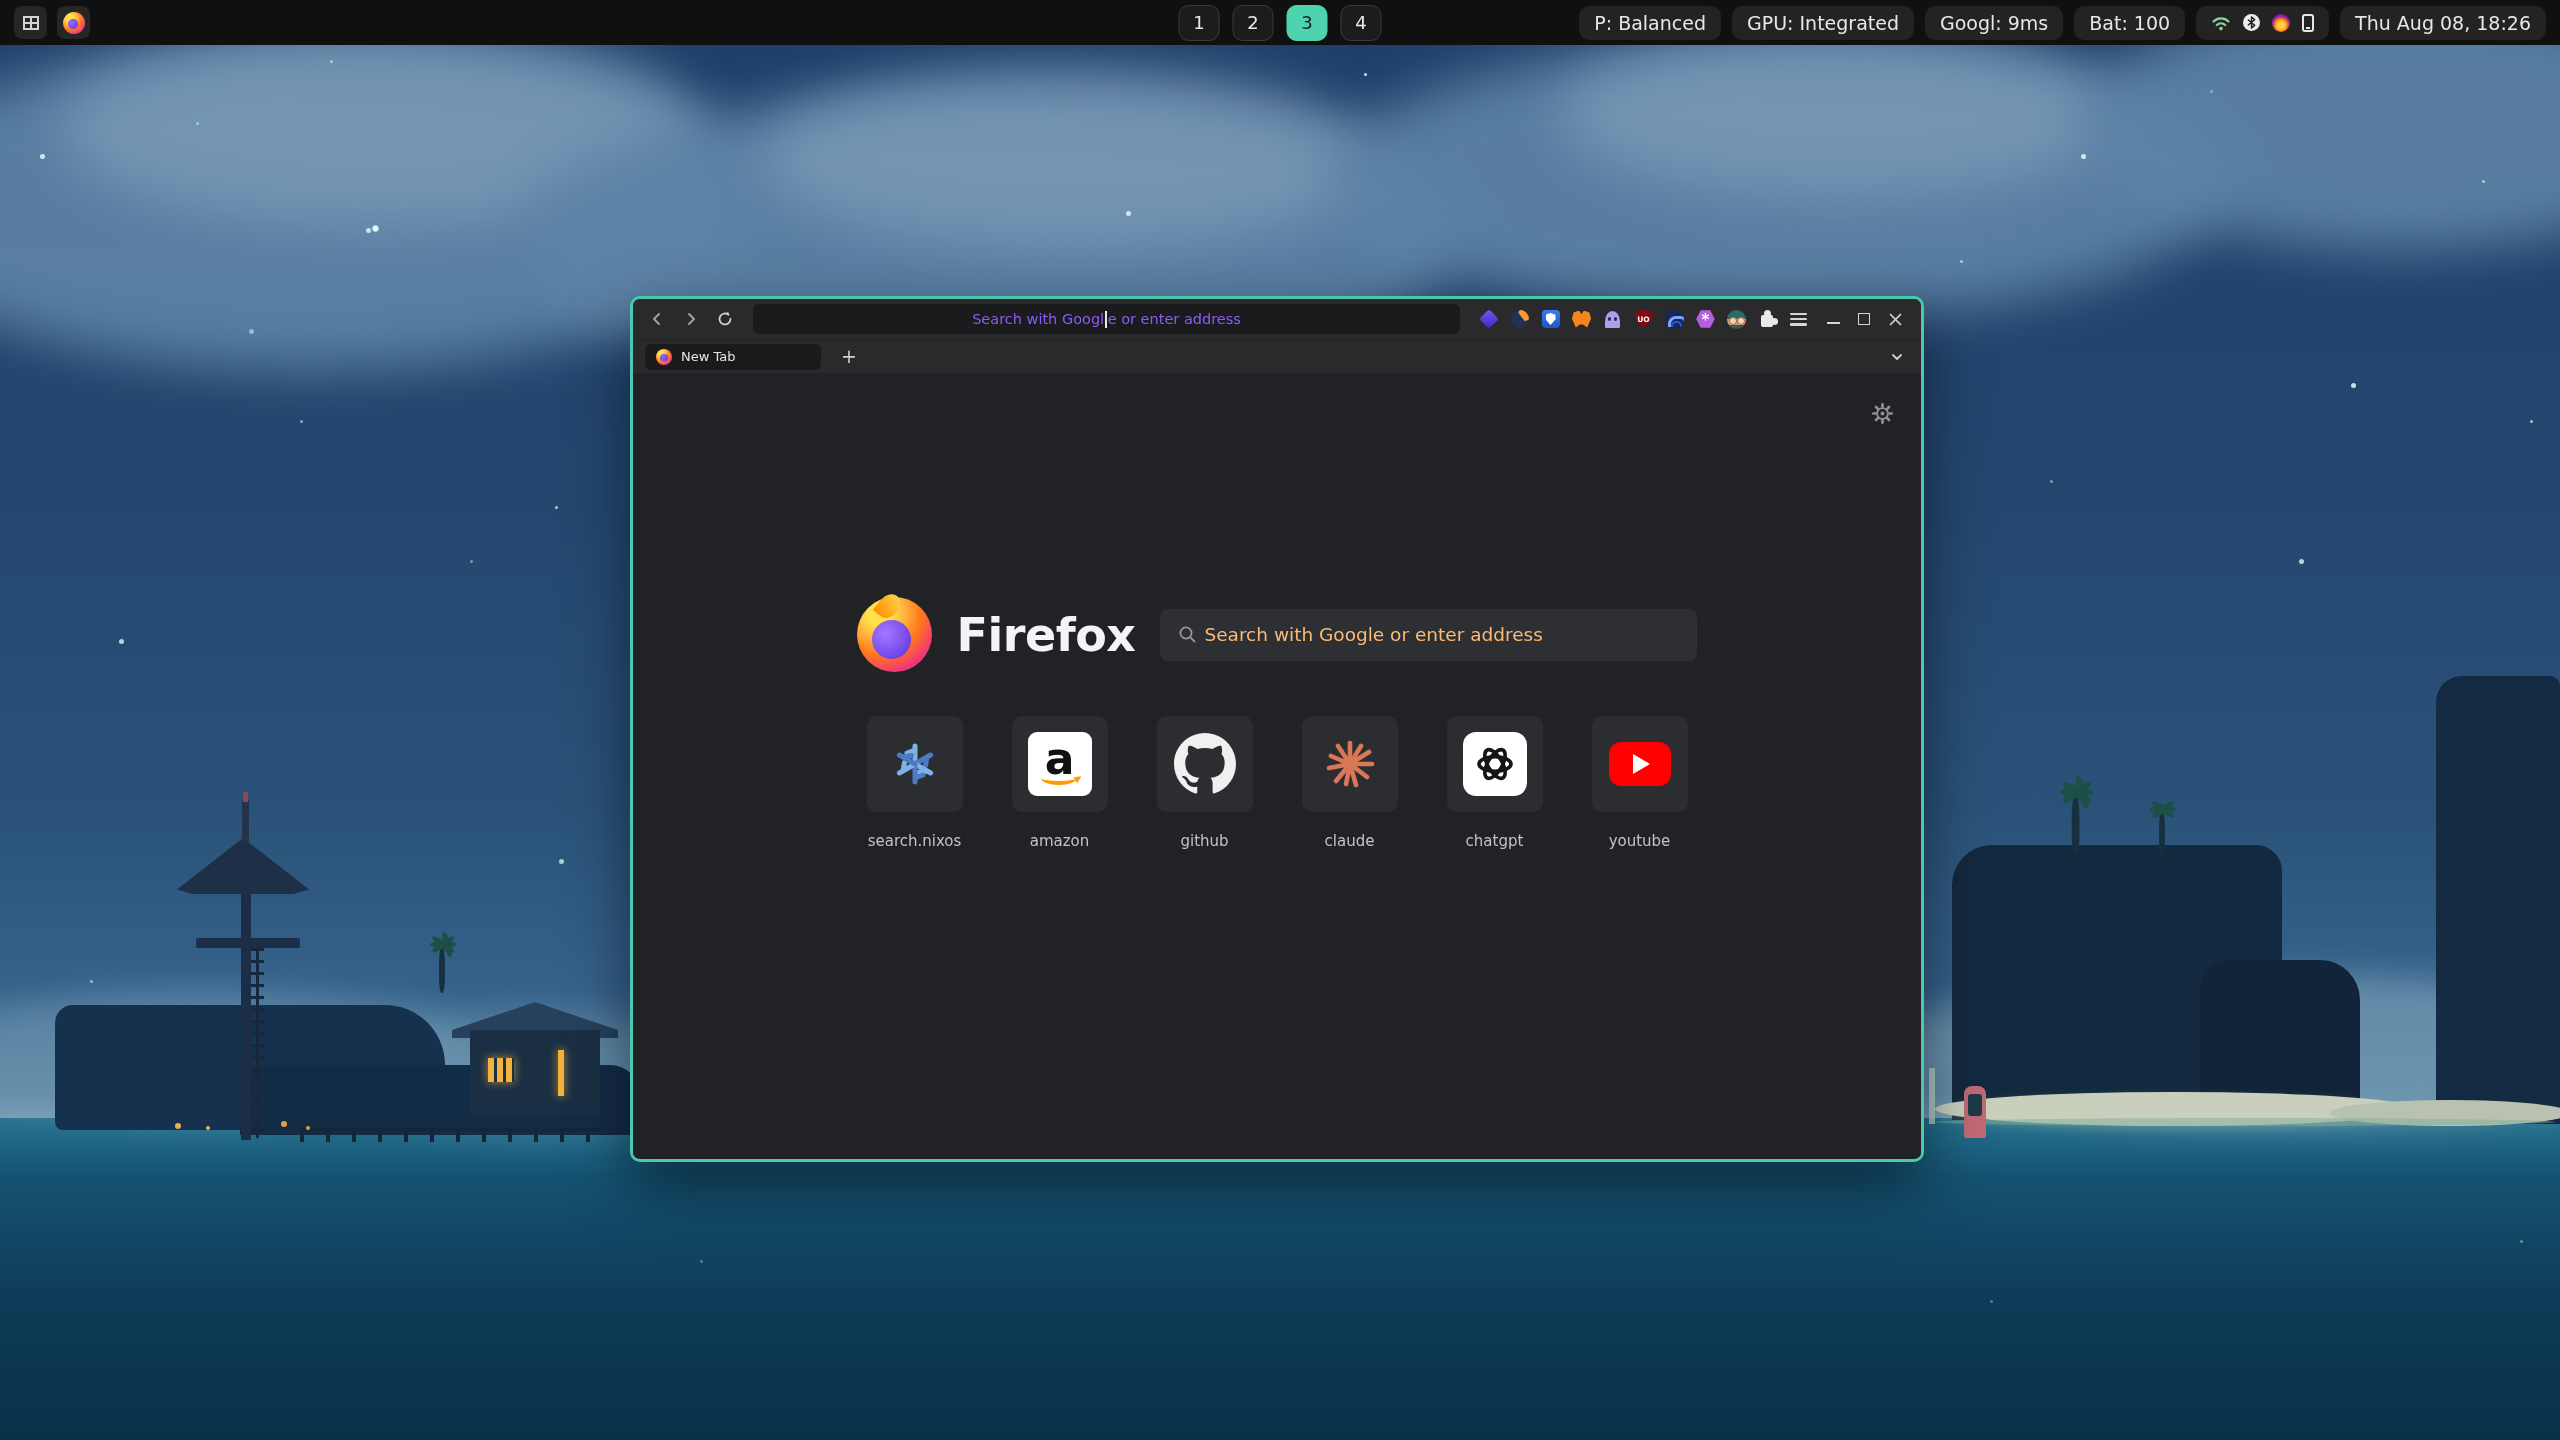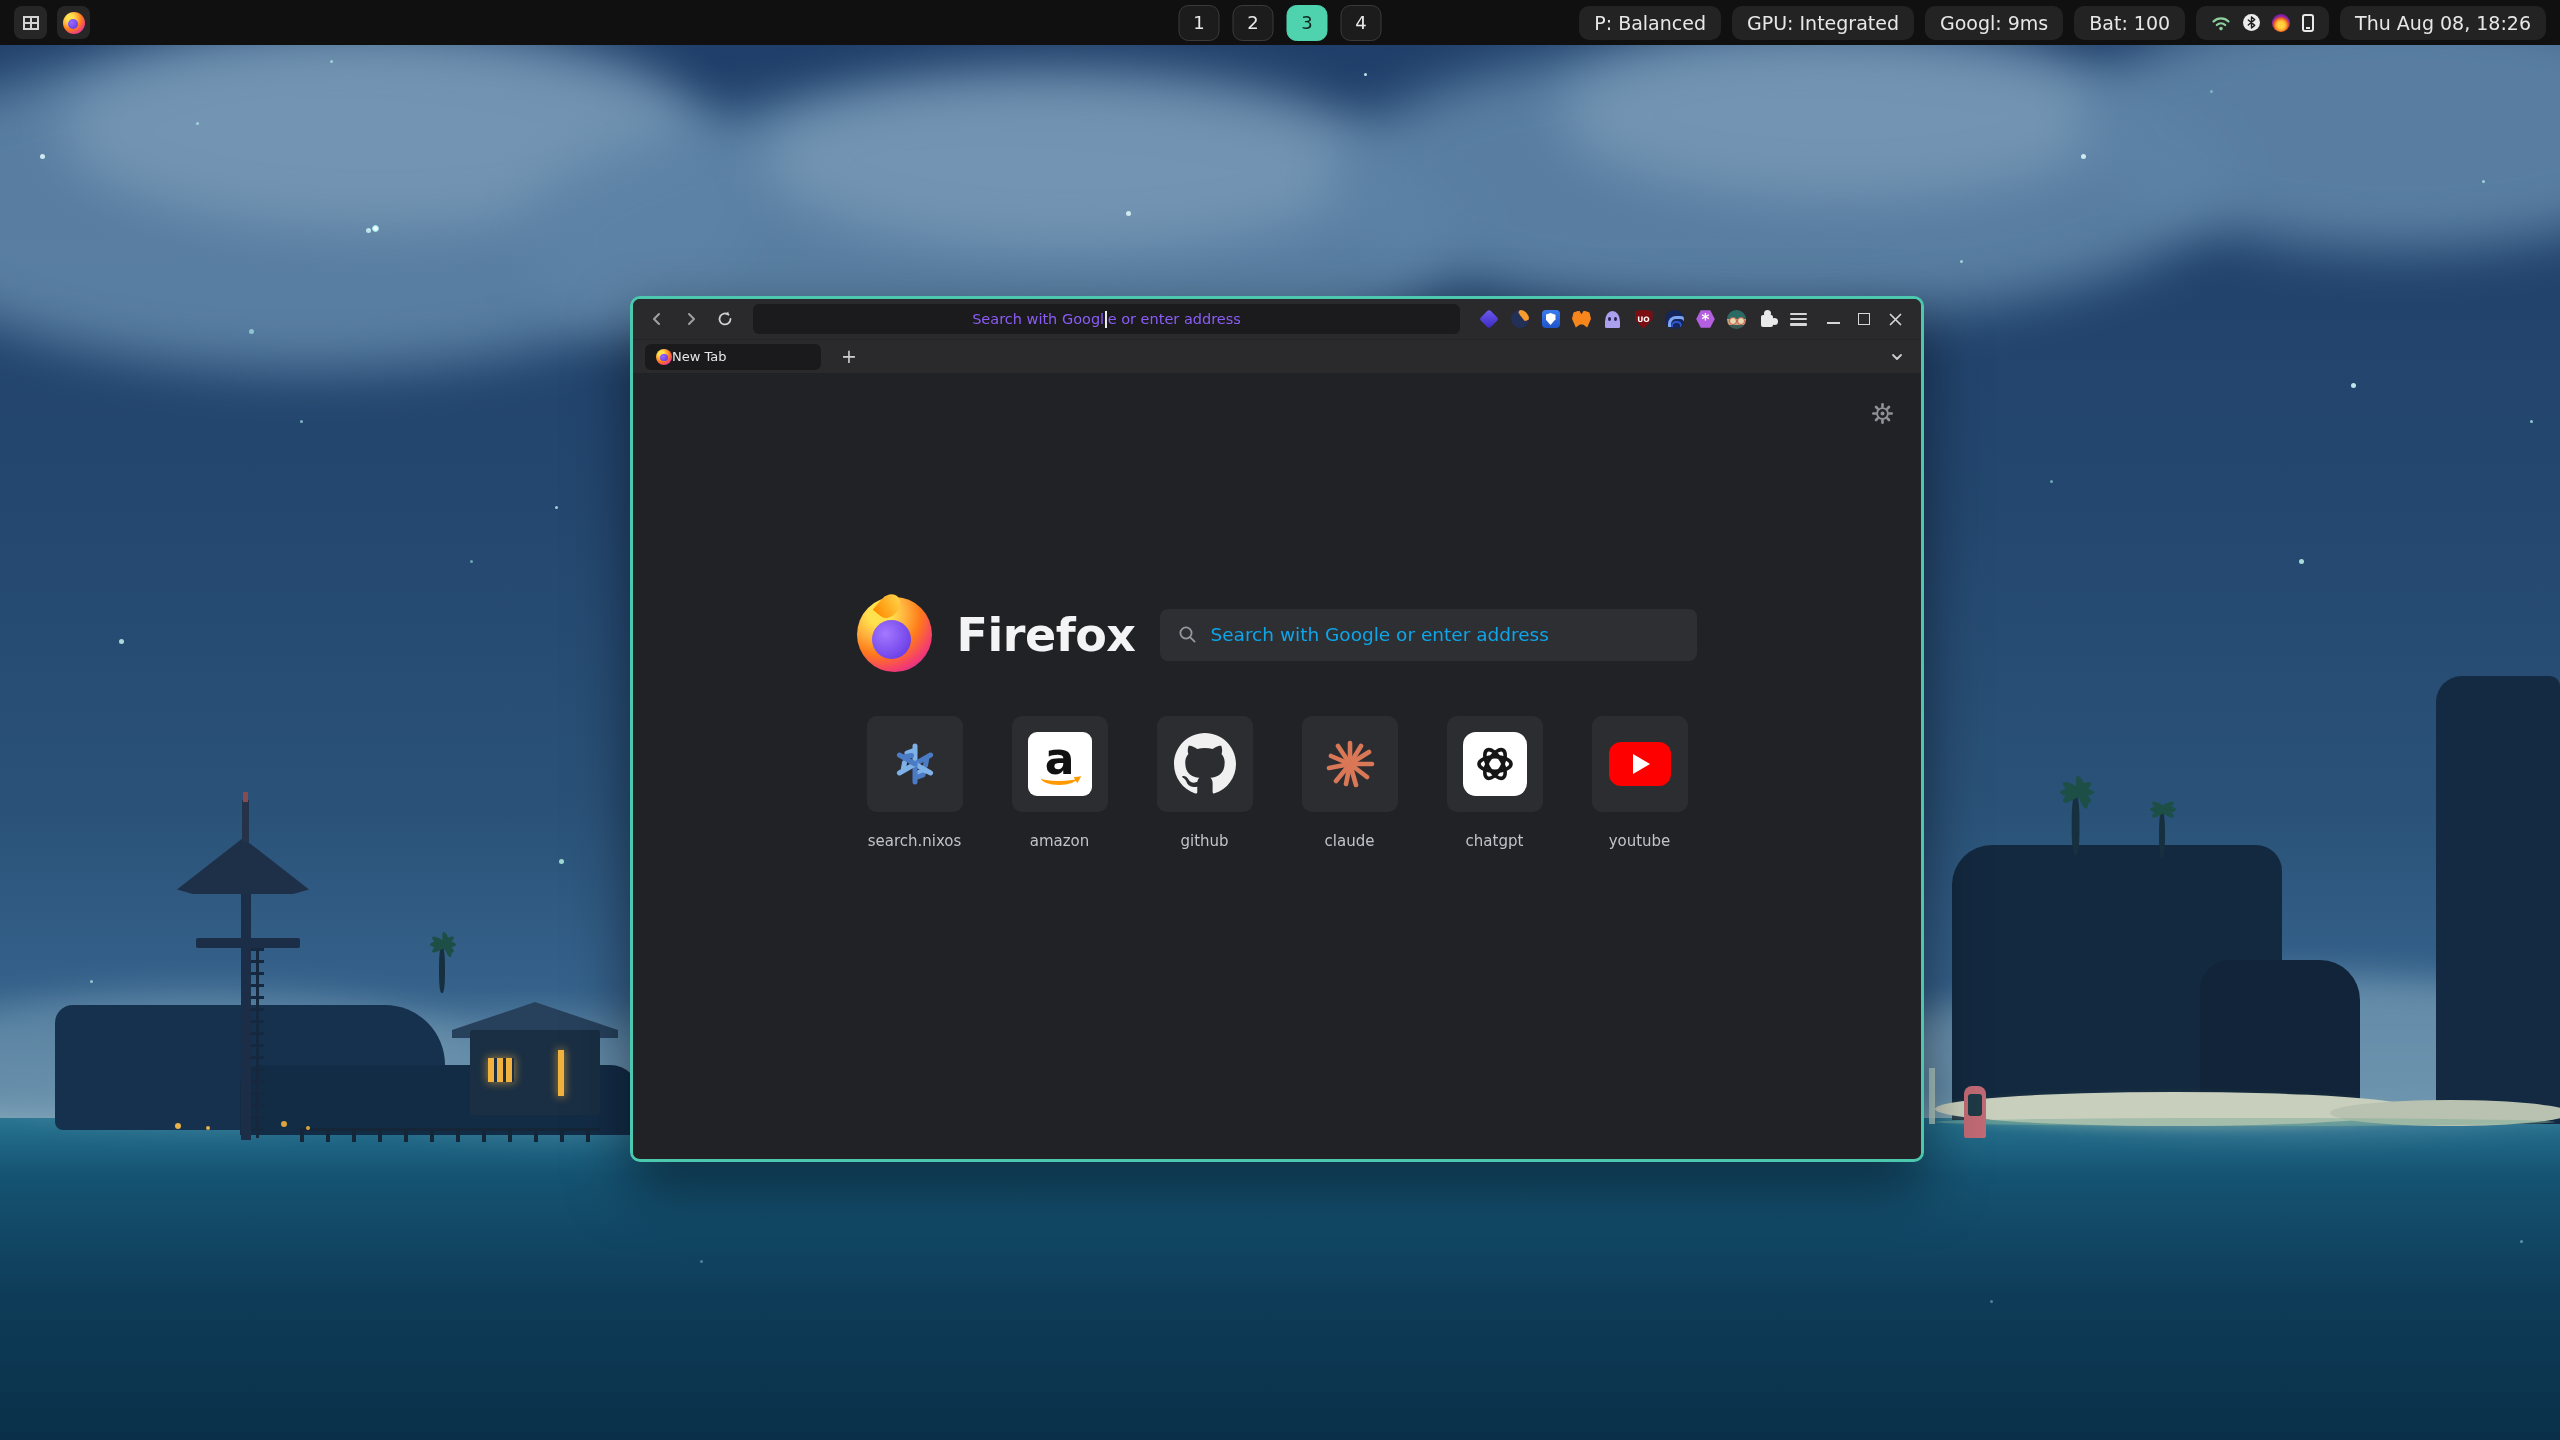--- a/index.html
+++ b/index.html
@@ -148,37 +148,37 @@
   .puzzle .pt { position:absolute; left:6px; top:1px; width:7px; height:7px; background:#e9e9e9; border-radius:50%; }
   .puzzle .pr { position:absolute; right:0px; top:9px; width:7px; height:7px; background:#e9e9e9; border-radius:50%; }
   .hamb { width:17px; height:13px; display:flex; flex-direction:column; justify-content:space-between; }
   .hamb i { height:2.2px; background:#d6d6d6; border-radius:1px; }
   .winctl { display:flex; align-items:center; gap:18px; margin:0 8px 0 8px; }
   .wc-min { width:13px; height:2px; background:#d6d6d6; margin-top:8px; }
   .wc-max { width:12px; height:12px; border:1.8px solid #d6d6d6; }
 
   .tabbar { height:34px; background:#2a2a2c; border-top:1px solid #242427; display:flex; align-items:center; padding:0 12px; }
   .tab { width:176px; height:26px; background:#1a1a1c; border-radius:6px; display:flex; align-items:center;
-         padding:0 11px; color:#e6e6e6; font-size:13px; }
+         gap:9px; padding:0 11px; color:#e6e6e6; font-size:13px; }
   .newtab-btn { margin-left:16px; color:#cfcfcf; font-size:19px; line-height:19px; width:24px; height:24px;
          display:flex; align-items:center; justify-content:center; border-radius:5px; }
   .tab-chev { margin-left:auto; width:24px; height:24px; display:flex; align-items:center; justify-content:center; }
 
   .content { position:relative; height:785px; background:#212226; }
   .gear { position:absolute; top:28px; right:26px; }
   .hero { display:flex; align-items:center; justify-content:center; gap:25px; padding-top:224px; }
   .ff-logo { width:75px; height:75px; position:relative; border-radius:50%;
       background:radial-gradient(circle at 30% 22%,#ffe14d 0 15%,#ffb13d 33%,#ff7a1a 52%,#f43c6f 74%,#c12ba5 92%,#8a22c4 100%); }
   .ff-logo:before { content:""; position:absolute; left:20%; top:30%; width:52%; height:52%; border-radius:50%;
       background:radial-gradient(circle at 35% 35%,#a478ff,#5b2ee0); }
   .ff-logo:after { content:""; position:absolute; left:30%; top:-6%; width:26%; height:34%;
       background:linear-gradient(200deg,#ffd84d,#ff8a00); border-radius:60% 60% 60% 0; transform:rotate(40deg); }
   .wordmark { font-size:46px; font-weight:bold; color:#f4f4f6; letter-spacing:-0.5px; }
   .ntp-search { width:537px; height:52px; background:#2e2f33; border-radius:8px; display:flex;
-      align-items:center; padding:0 18px; gap:13px; color:#0ea5e9; font-size:18.5px; }
+      align-items:center; padding:0 18px; gap:7px; color:#fdba74; font-size:18.5px; }
   .shortcuts { display:flex; justify-content:center; gap:49px; margin-top:44px; }
   .sc { width:96px; display:flex; flex-direction:column; align-items:center; }
   .tile { width:96px; height:96px; border-radius:10px; background:#2c2d31; display:flex;
           align-items:center; justify-content:center; }
   .sc-label { margin-top:20px; font-size:15px; color:#c2c3c8; white-space:nowrap; }
   .wtile { width:64px; height:64px; background:#fff; border-radius:9px; display:flex; align-items:center;
            justify-content:center; position:relative; }
   .az-a { font-size:44px; font-weight:bold; color:#111; line-height:40px; margin-top:-10px; }
   .az-smile { position:absolute; left:13px; bottom:11px; width:36px; height:14px;
       border-bottom:4.5px solid #ff9900; border-radius:50%; }

